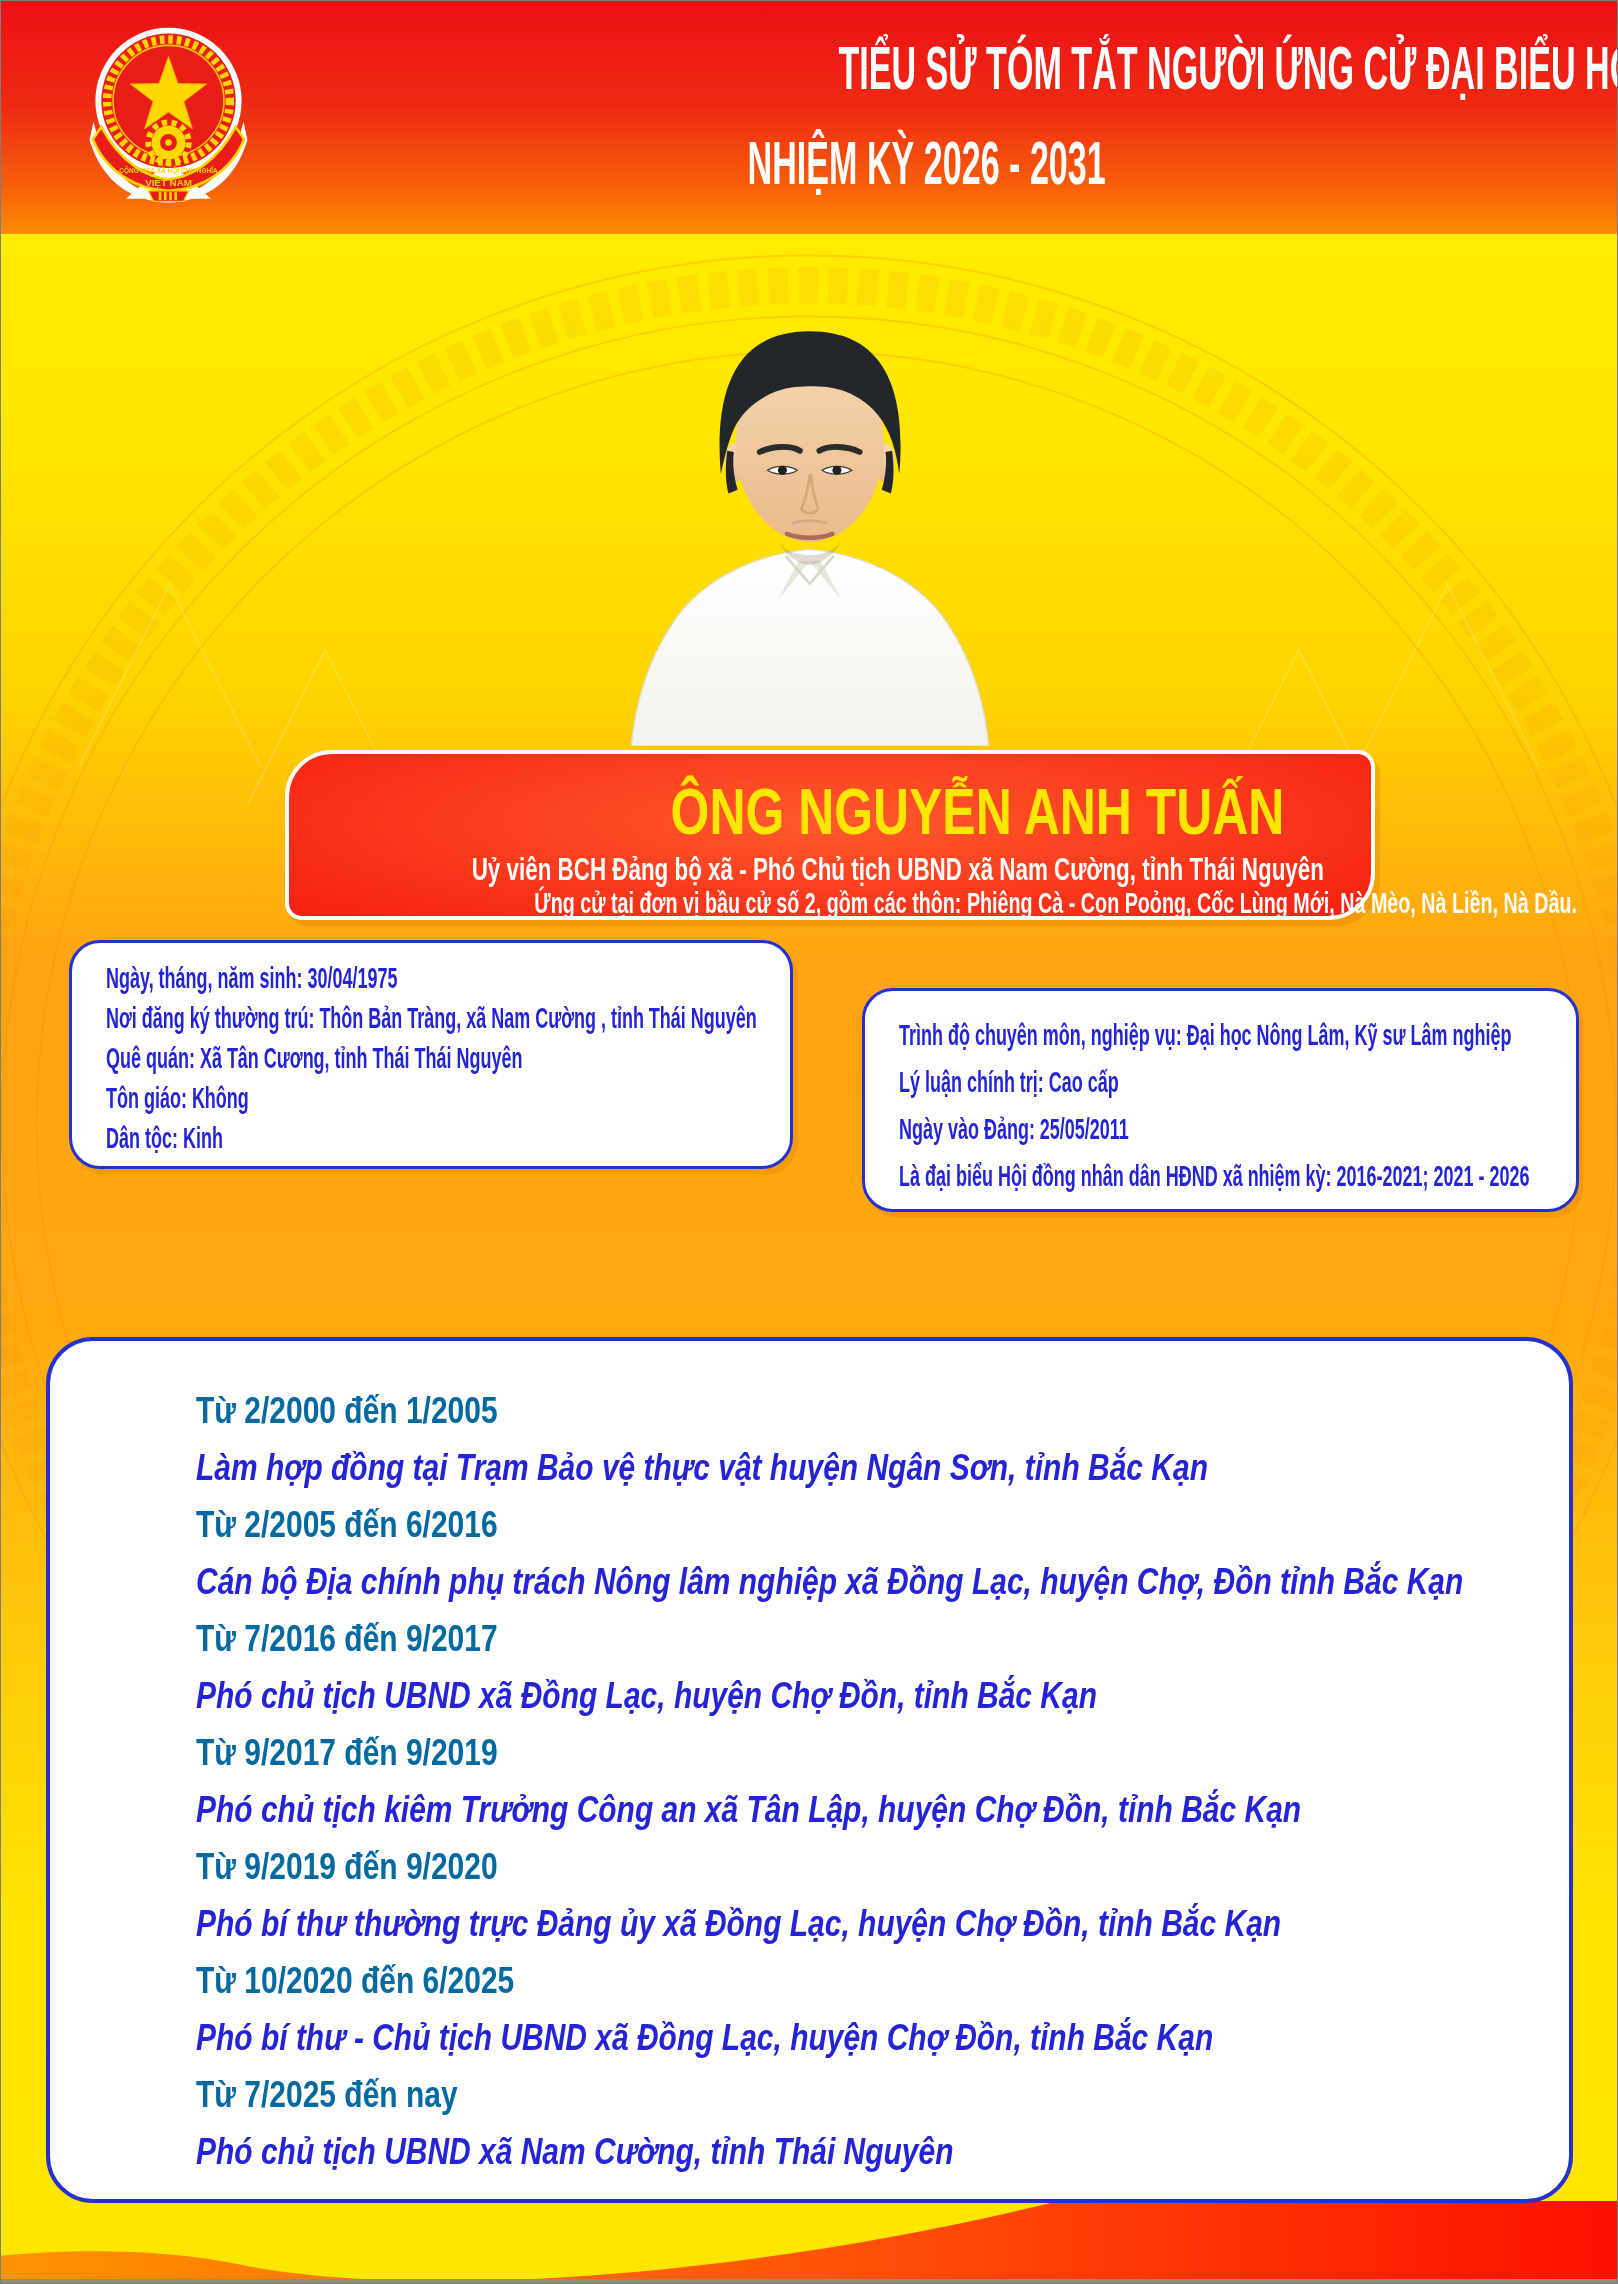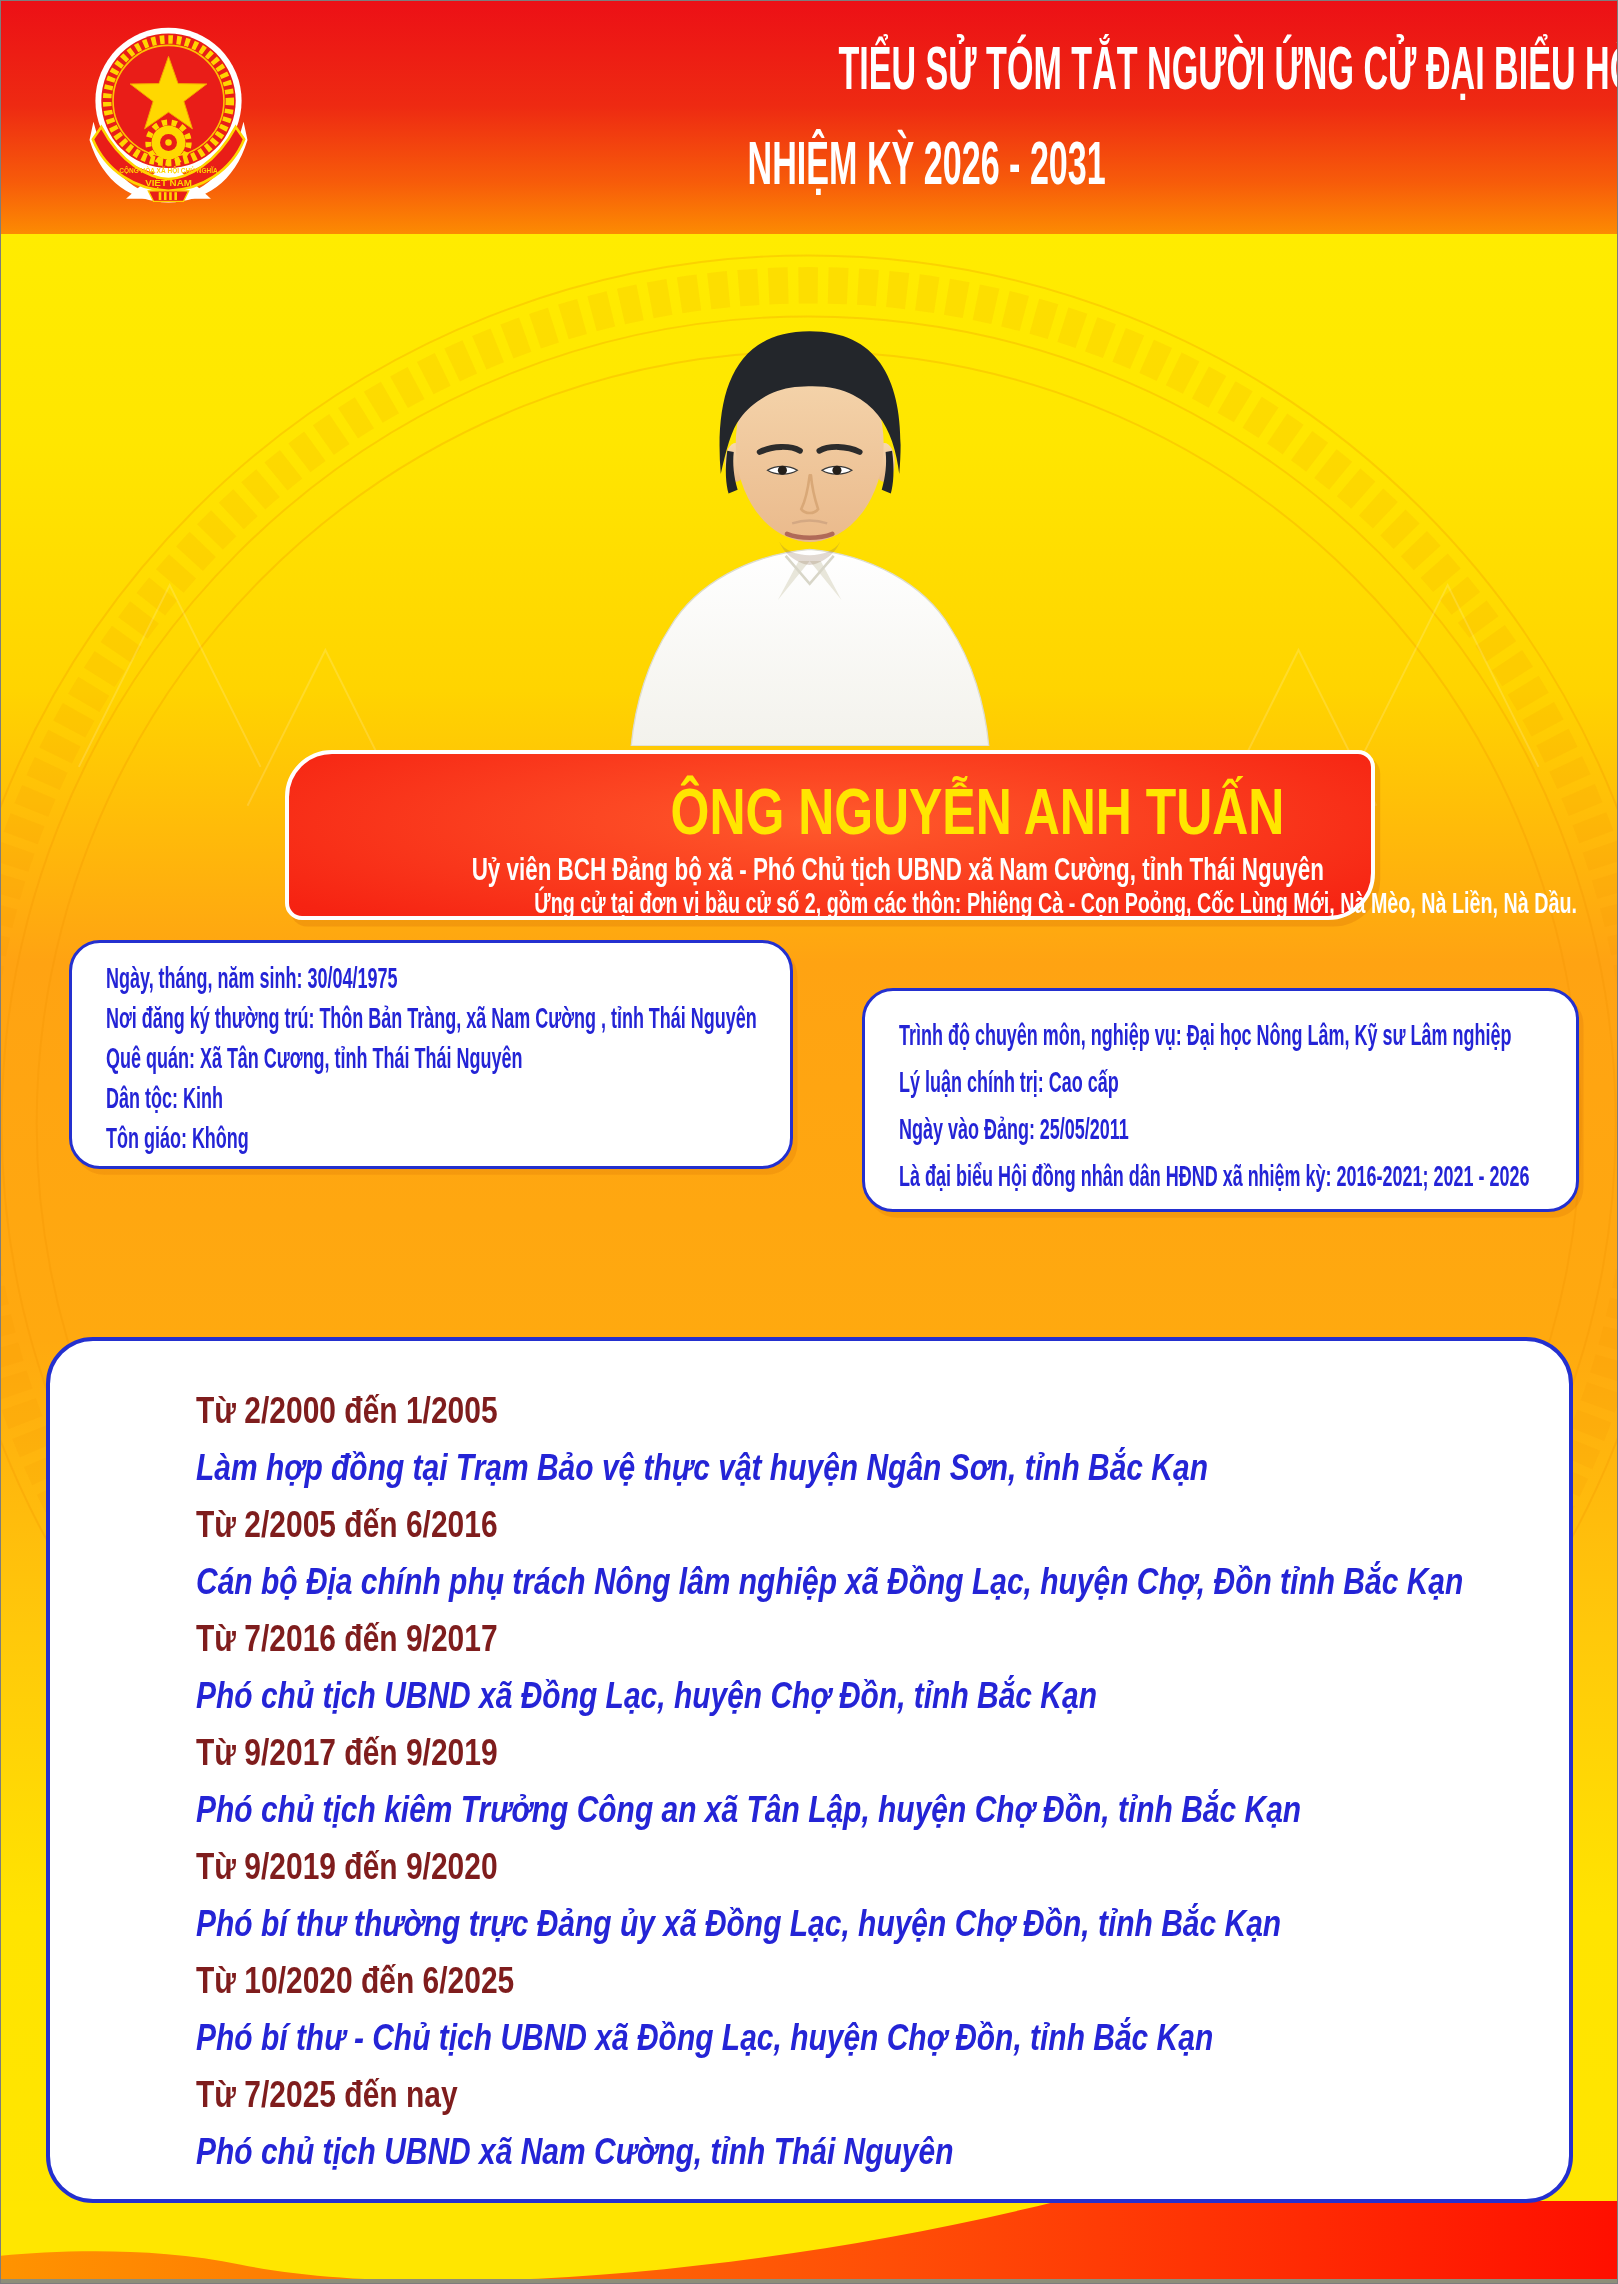--- a/index.html
+++ b/index.html
@@ -58,21 +58,21 @@
   .sect-title{position:absolute;left:221px;right:39px;top:26px;text-align:center;
     font-size:56px;line-height:1;color:#fff;}
   .sect-title .centerline{transform:scaleX(.76);}
 
   
   .career-box{position:absolute;left:45px;top:1336px;width:1527px;height:866px;
     box-sizing:border-box;background:#fff;border:4.5px solid #2430cf;border-radius:47px;
     padding:41px 26px 0 146px;}
   .career-box .line{font-size:37px;line-height:57px;}
   .career-box .nowrapline{transform:scaleX(.81);}
-  .period{color:#7f1d1d;}
+  .period{color:#0369a1;}
   .role{color:#2424d6;font-style:italic;}
 
   
   .pattern{position:absolute;left:0;top:0;width:100%;height:100%;pointer-events:none;}
   .bottom-sweep{position:absolute;left:0;bottom:0;width:100%;height:82px;}
   .bottom-edge{position:absolute;left:0;bottom:0;width:100%;height:4.5px;background:#8e8e79;}
 </style>
 </head>
 <body>
 
@@ -185,22 +185,22 @@
   <div class="name-banner">
     <div class="cand-name"><span class="centerline">ÔNG NGUYỄN ANH TUẤN</span></div>
     <div class="cand-pos"><span class="centerline">Uỷ viên BCH Đảng bộ xã - Phó Chủ tịch UBND xã Nam Cường, tỉnh Thái Nguyên</span></div>
     <div class="cand-unit"><span class="centerline">Ứng cử tại đơn vị bầu cử số 2, gồm các thôn: Phiêng Cà - Cọn Poỏng, Cốc Lùng Mới, Nà Mèo, Nà Liền, Nà Dầu.</span></div>
   </div>
 
   <div class="info-box info-left">
     <div class="line"><span class="nowrapline">Ngày, tháng, năm sinh: 30/04/1975</span></div>
     <div class="line"><span class="nowrapline">Nơi đăng ký thường trú: Thôn Bản Tràng,  xã Nam Cường , tỉnh Thái Nguyên</span></div>
     <div class="line"><span class="nowrapline">Quê quán:  Xã Tân Cương, tỉnh Thái Thái Nguyên</span></div>
+    <div class="line"><span class="nowrapline">Tôn giáo:  Không</span></div>
     <div class="line"><span class="nowrapline">Dân tộc:  Kinh</span></div>
-    <div class="line"><span class="nowrapline">Tôn giáo:  Không</span></div>
   </div>
 
   <div class="info-box info-right">
     <div class="line"><span class="nowrapline">Trình độ chuyên môn, nghiệp vụ: Đại học Nông Lâm, Kỹ sư Lâm nghiệp</span></div>
     <div class="line"><span class="nowrapline">Lý luận chính trị: Cao cấp</span></div>
     <div class="line"><span class="nowrapline">Ngày vào Đảng: 25/05/2011</span></div>
     <div class="line"><span class="nowrapline">Là đại biểu Hội đồng nhân dân HĐND xã nhiệm kỳ: 2016-2021; 2021 - 2026</span></div>
   </div>
 
 

